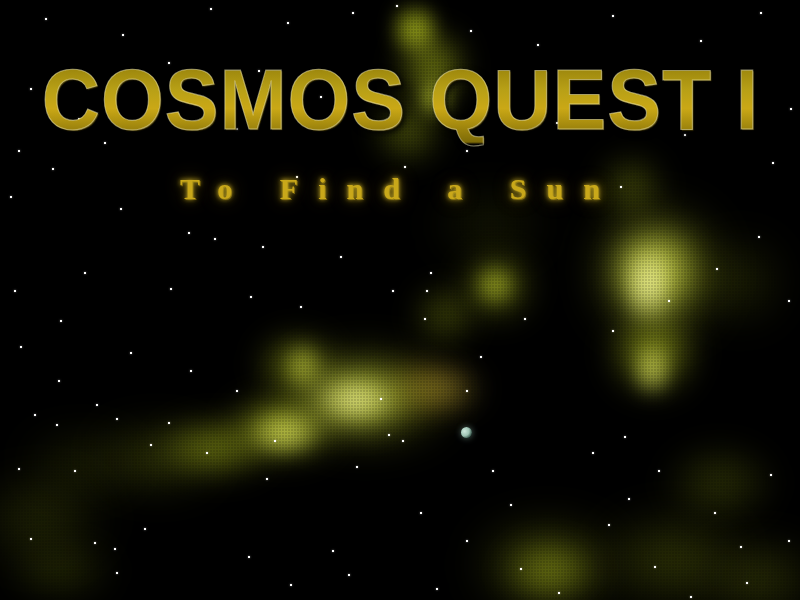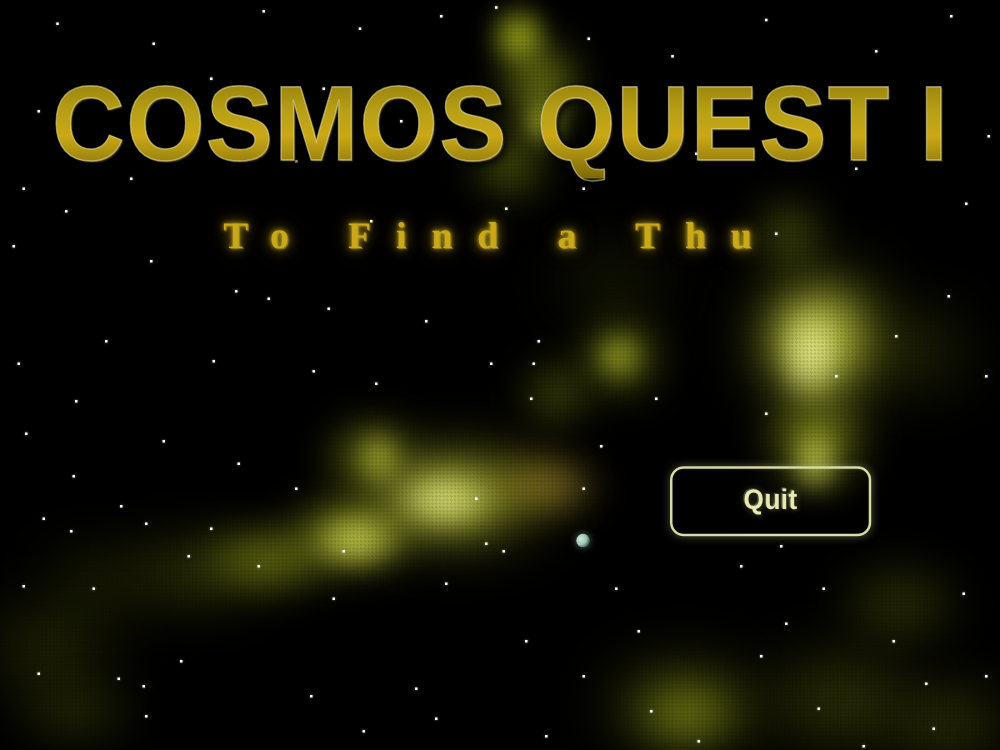--- a/index.html
+++ b/index.html
@@ -300,22 +300,19 @@
   <div id="planet" style="position: absolute; border-radius: 50%; left: 460.5px; top: 426.5px; width: 11px; height: 11px; background: radial-gradient(circle at 32% 38%, rgb(207, 233, 221) 0%, rgb(159, 196, 180) 45%, rgb(45, 74, 64) 78%, rgb(11, 21, 18) 100%); box-shadow: rgba(180, 230, 210, 0.45) 0px 0px 6px;"></div>
 
   <div id="title-wrap">
     <span id="game-title">COSMOS QUEST I</span>
   </div>
   <div id="title-hi">
     <span id="game-title-hi">COSMOS QUEST I</span>
   </div>
 
   <div id="subtitle-wrap">
-    <span id="game-subtitle">To Find a Thu</span>
+    <span id="game-subtitle">To Find a Sun</span>
   </div>
 
   <div id="menu">
-    <div class="menu-btn">
-      <span class="label">Quit</span>
-    </div>
   </div>
 
 </div>
 
 </body></html>

